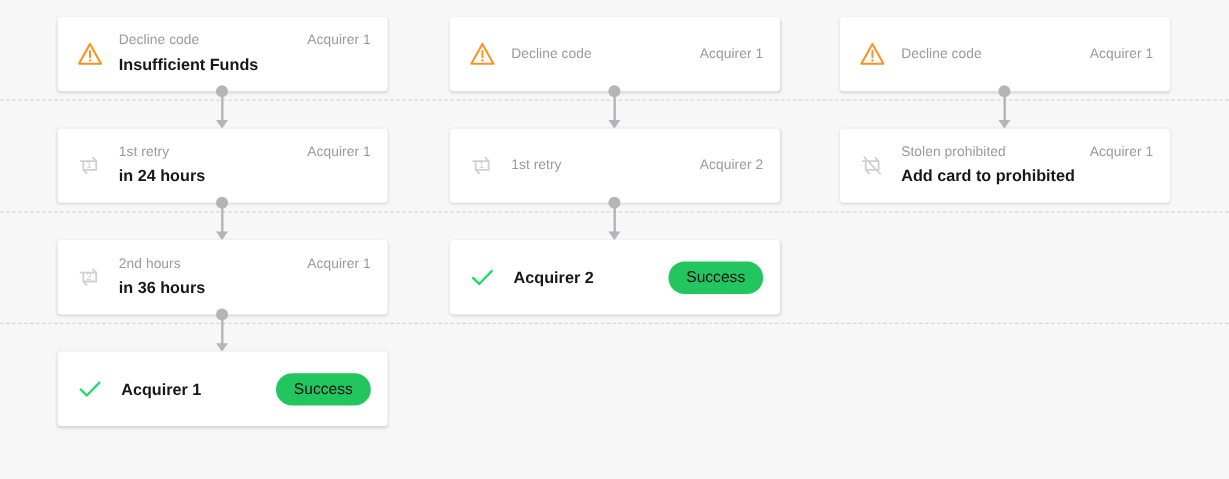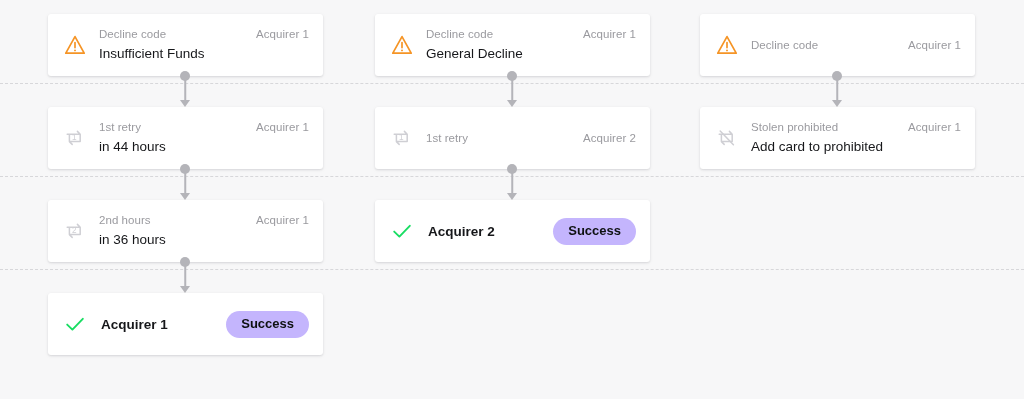--- a/index.html
+++ b/index.html
@@ -78,45 +78,45 @@
     align-items: center;
     font-size: 11.5px;
     color: #9a9a9f;
     line-height: 14px;
     letter-spacing: .05px;
   }
   .card-label { white-space: nowrap; }
   .card-acquirer { white-space: nowrap; padding-left: 8px; }
   .card-value {
     font-size: 13.5px;
-    font-weight: normal;
+    font-weight: bold;
     color: #16171a;
     line-height: 19px;
     margin-top: 3px;
     white-space: nowrap;
   }
 
   
   .card.terminal {
     justify-content: flex-start;
   }
   .card.terminal .card-icon { margin-right: 12px; }
   .terminal-title {
     font-size: 13.5px;
     font-weight: bold;
     color: #16171a;
     flex: 1 1 auto;
     white-space: nowrap;
   }
   .badge {
     flex: 0 0 auto;
-    background: #c4b5fd;
+    background: #22c55e;
     color: #0e1111;
     font-size: 13px;
-    font-weight: bold;
+    font-weight: normal;
     border-radius: 999px;
     padding: 6px 15px 7px;
     line-height: 14px;
     white-space: nowrap;
   }
 
   
   .connector {
     position: absolute;
     width: 20px;
@@ -197,21 +197,21 @@
         <svg width="24" height="24" viewBox="0 0 24 24" fill="none">
           <path d="M4.2 8.2 H17.2 L14.4 5.4 M17.2 8.2 V15.6 H6.4 L9.2 18.4 M6.4 15.6 V8.2" stroke="#cfcfd4" stroke-width="1.5" stroke-linecap="round" stroke-linejoin="round"></path>
           <text x="11.2" y="14.4" fill="#cfcfd4" font-family="Liberation Sans, sans-serif" font-size="8.2" text-anchor="middle">1</text>
         </svg>
       </span>
       <div class="card-body">
         <div class="card-top">
           <span class="card-label">1st retry</span>
           <span class="card-acquirer">Acquirer 1</span>
         </div>
-        <div class="card-value">in 44 hours</div>
+        <div class="card-value">in 24 hours</div>
       </div>
     </div>
 
     <div class="connector conn-2" style="left:127px">
       <span class="dot"></span>
       <span class="line"></span>
       <span class="head"></span>
     </div>
 
     <div class="card row-3">
@@ -255,21 +255,20 @@
           <path d="M12 3.6 L21.2 20.2 H2.8 Z" stroke="#f59425" stroke-width="1.7" stroke-linejoin="round" stroke-linecap="round"></path>
           <path d="M12 9.6 V14.6" stroke="#f59425" stroke-width="1.7" stroke-linecap="round"></path>
           <circle cx="12" cy="17.4" r="0.95" fill="#f59425"></circle>
         </svg>
       </span>
       <div class="card-body">
         <div class="card-top">
           <span class="card-label">Decline code</span>
           <span class="card-acquirer">Acquirer 1</span>
         </div>
-        <div class="card-value">General Decline</div>
       </div>
     </div>
 
     <div class="connector conn-1" style="left:127px">
       <span class="dot"></span>
       <span class="line"></span>
       <span class="head"></span>
     </div>
 
     <div class="card row-2">

